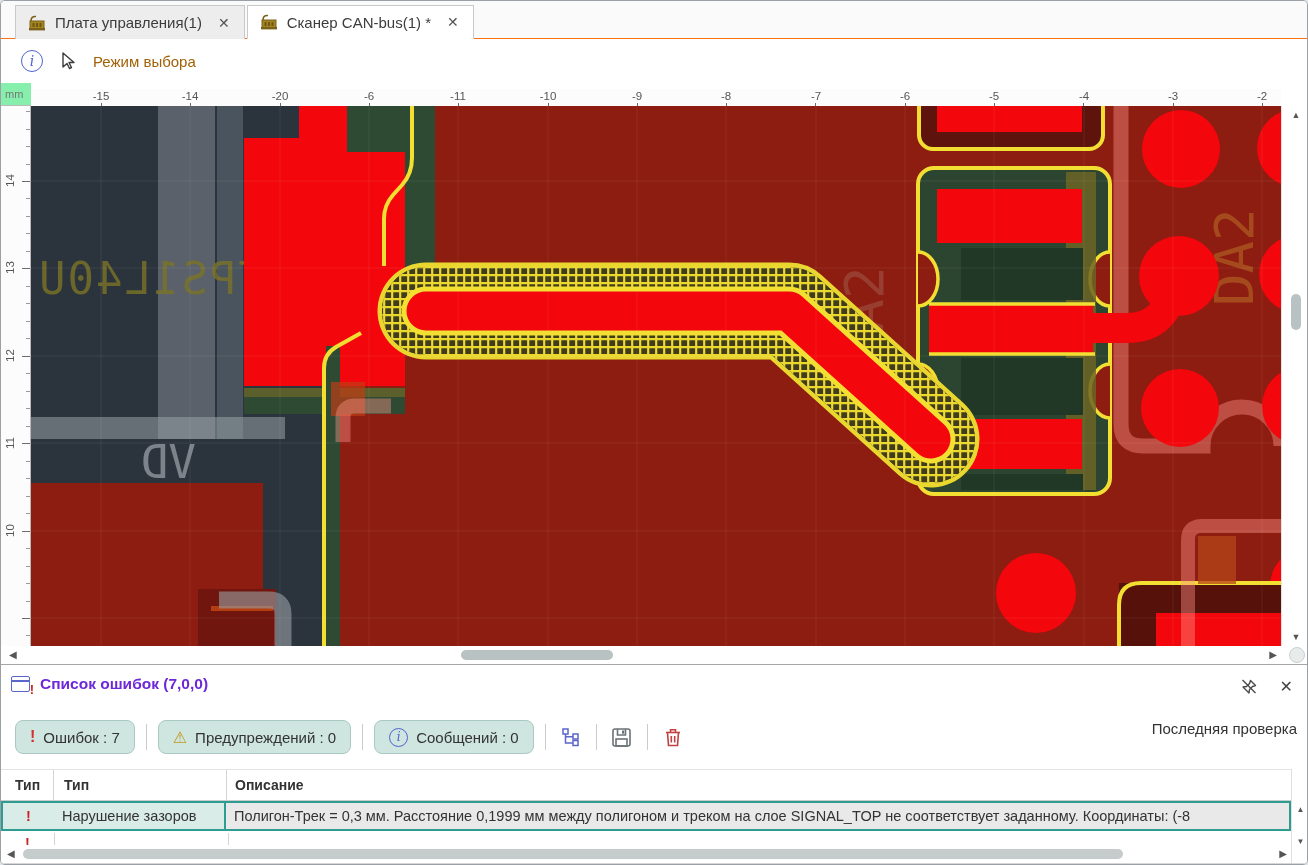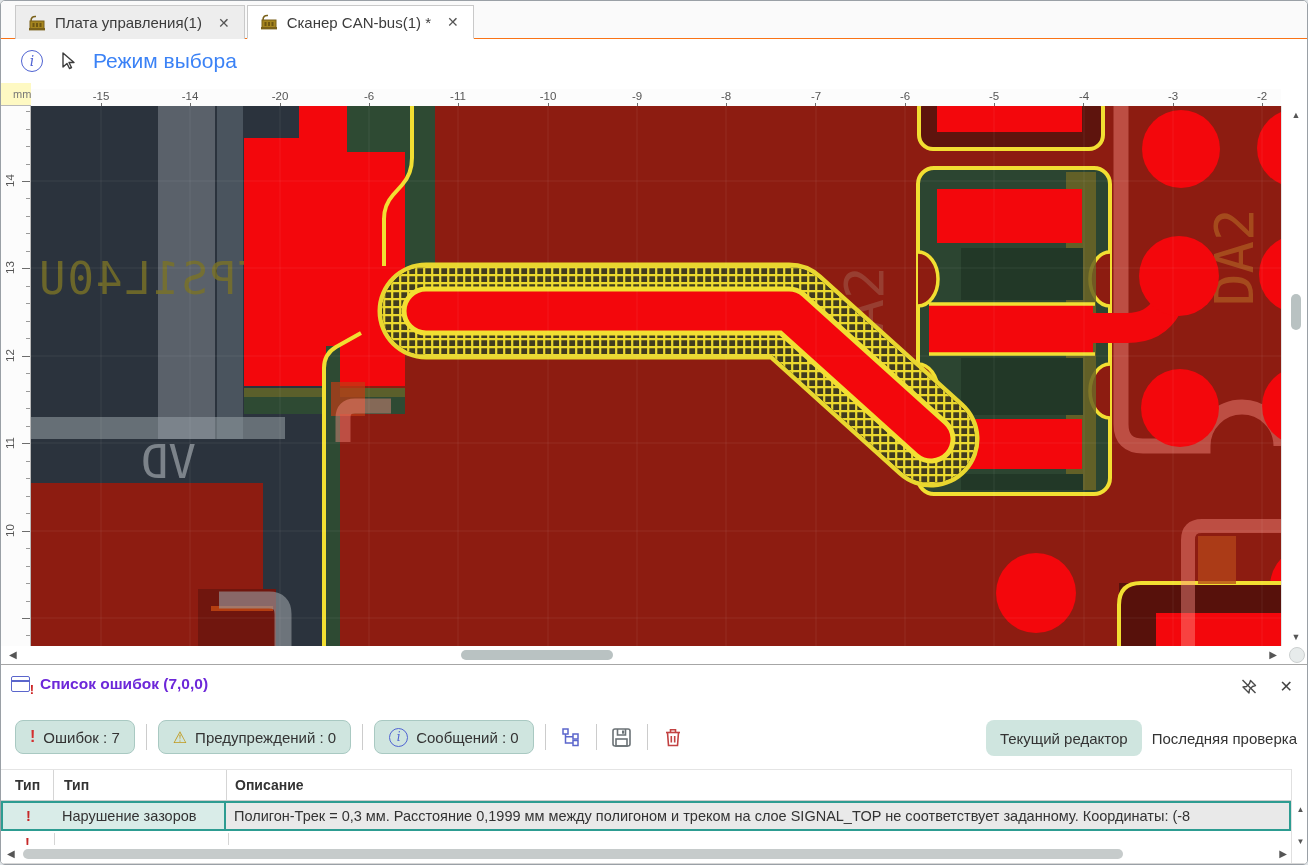--- a/index.html
+++ b/index.html
@@ -6,23 +6,23 @@
   #app{position:relative;width:1308px;height:865px;background:#fff;border:1px solid #9aa0a6;border-radius:5px;overflow:hidden;box-sizing:border-box;}
   
   .tabbar{position:absolute;left:0;top:0;width:100%;height:38px;background:#fafafa;border-bottom:1px solid #f97316;display:flex;align-items:flex-end;padding-left:14px;box-sizing:border-box;}
   .tab{display:flex;align-items:center;gap:8px;height:34px;padding:0 12px;border:1px solid #c9c9c9;border-bottom:none;background:#ededed;font-size:15px;color:#3c3c3c;margin-bottom:-1px;box-sizing:border-box;cursor:default;}
   .tab.active{background:#fff;border-bottom:1px solid #fff;}
   .tab + .tab{margin-left:2px;}
   .tab .close{font-size:14px;color:#555;padding:0 2px;margin-left:6px;}
   
   .toolbar{position:absolute;left:0;top:38px;width:100%;height:44px;background:#fff;display:flex;align-items:center;gap:16px;padding-left:20px;box-sizing:border-box;}
   .info-circ{width:20px;height:20px;border:1.6px solid #4f63d2;border-radius:50%;display:flex;align-items:center;justify-content:center;color:#4f63d2;font-family:"DejaVu Serif",serif;font-style:italic;font-size:14px;}
-  .mode-label{font-size:21px;color:#3b82f6;text-align:right;}
-  
-  .ruler-corner{position:absolute;left:0;top:82px;width:30px;height:23px;background:#fef9c3;border-bottom:1px solid #b9b9b9;font-size:11px;color:#777;display:flex;align-items:center;padding-left:12px;box-sizing:border-box;}
+  .mode-label{font-size:15px;color:#a16207;text-align:right;}
+  
+  .ruler-corner{position:absolute;left:0;top:82px;width:30px;height:23px;background:#86efac;border-bottom:1px solid #b9b9b9;font-size:11px;color:#777;display:flex;align-items:center;padding-left:4px;box-sizing:border-box;}
   .hruler{position:absolute;left:30px;top:88px;width:1250px;height:23px;background:#fcfcfc;border-bottom:1px solid #b9b9b9;box-sizing:border-box;
     background-image:
       repeating-linear-gradient(to right,#6d6d6d 0 1px,transparent 1px 89.3px),
       repeating-linear-gradient(to right,#9a9a9a 0 1px,transparent 1px 17.86px);
     background-size:1330px 8px,1330px 4px;background-repeat:no-repeat,no-repeat;
     background-position:-19.3px bottom,-1.44px bottom;}
   .hruler span{position:absolute;top:1px;width:40px;text-align:center;font-size:11.5px;color:#555;}
   .vruler{position:absolute;left:0;top:105px;width:30px;height:540px;background:#fcfcfc;border-right:1px solid #b9b9b9;box-sizing:border-box;
     background-image:
       repeating-linear-gradient(to bottom,#6d6d6d 0 1px,transparent 1px 87.4px),
@@ -318,21 +318,20 @@
             <path d="M3 5.5 h14"></path>
             <path d="M7.5 5 v-2.2 h5 v2.2"></path>
             <path d="M4.5 5.5 l1 13 h9 l1 -13"></path>
             <path d="M8.3 9 v6.5 M11.7 9 v6.5"></path>
           </g>
         </svg>
       </div>
     </div>
 
     <div class="source-toggle">
-      <span class="sel">Текущий редактор</span>
       <span>Последняя проверка</span>
     </div>
 
     <div class="thead">
       <div class="c1">Тип</div>
       <div class="c2">Тип</div>
       <div class="c3">Описание</div>
     </div>
 
     <div class="trow">

